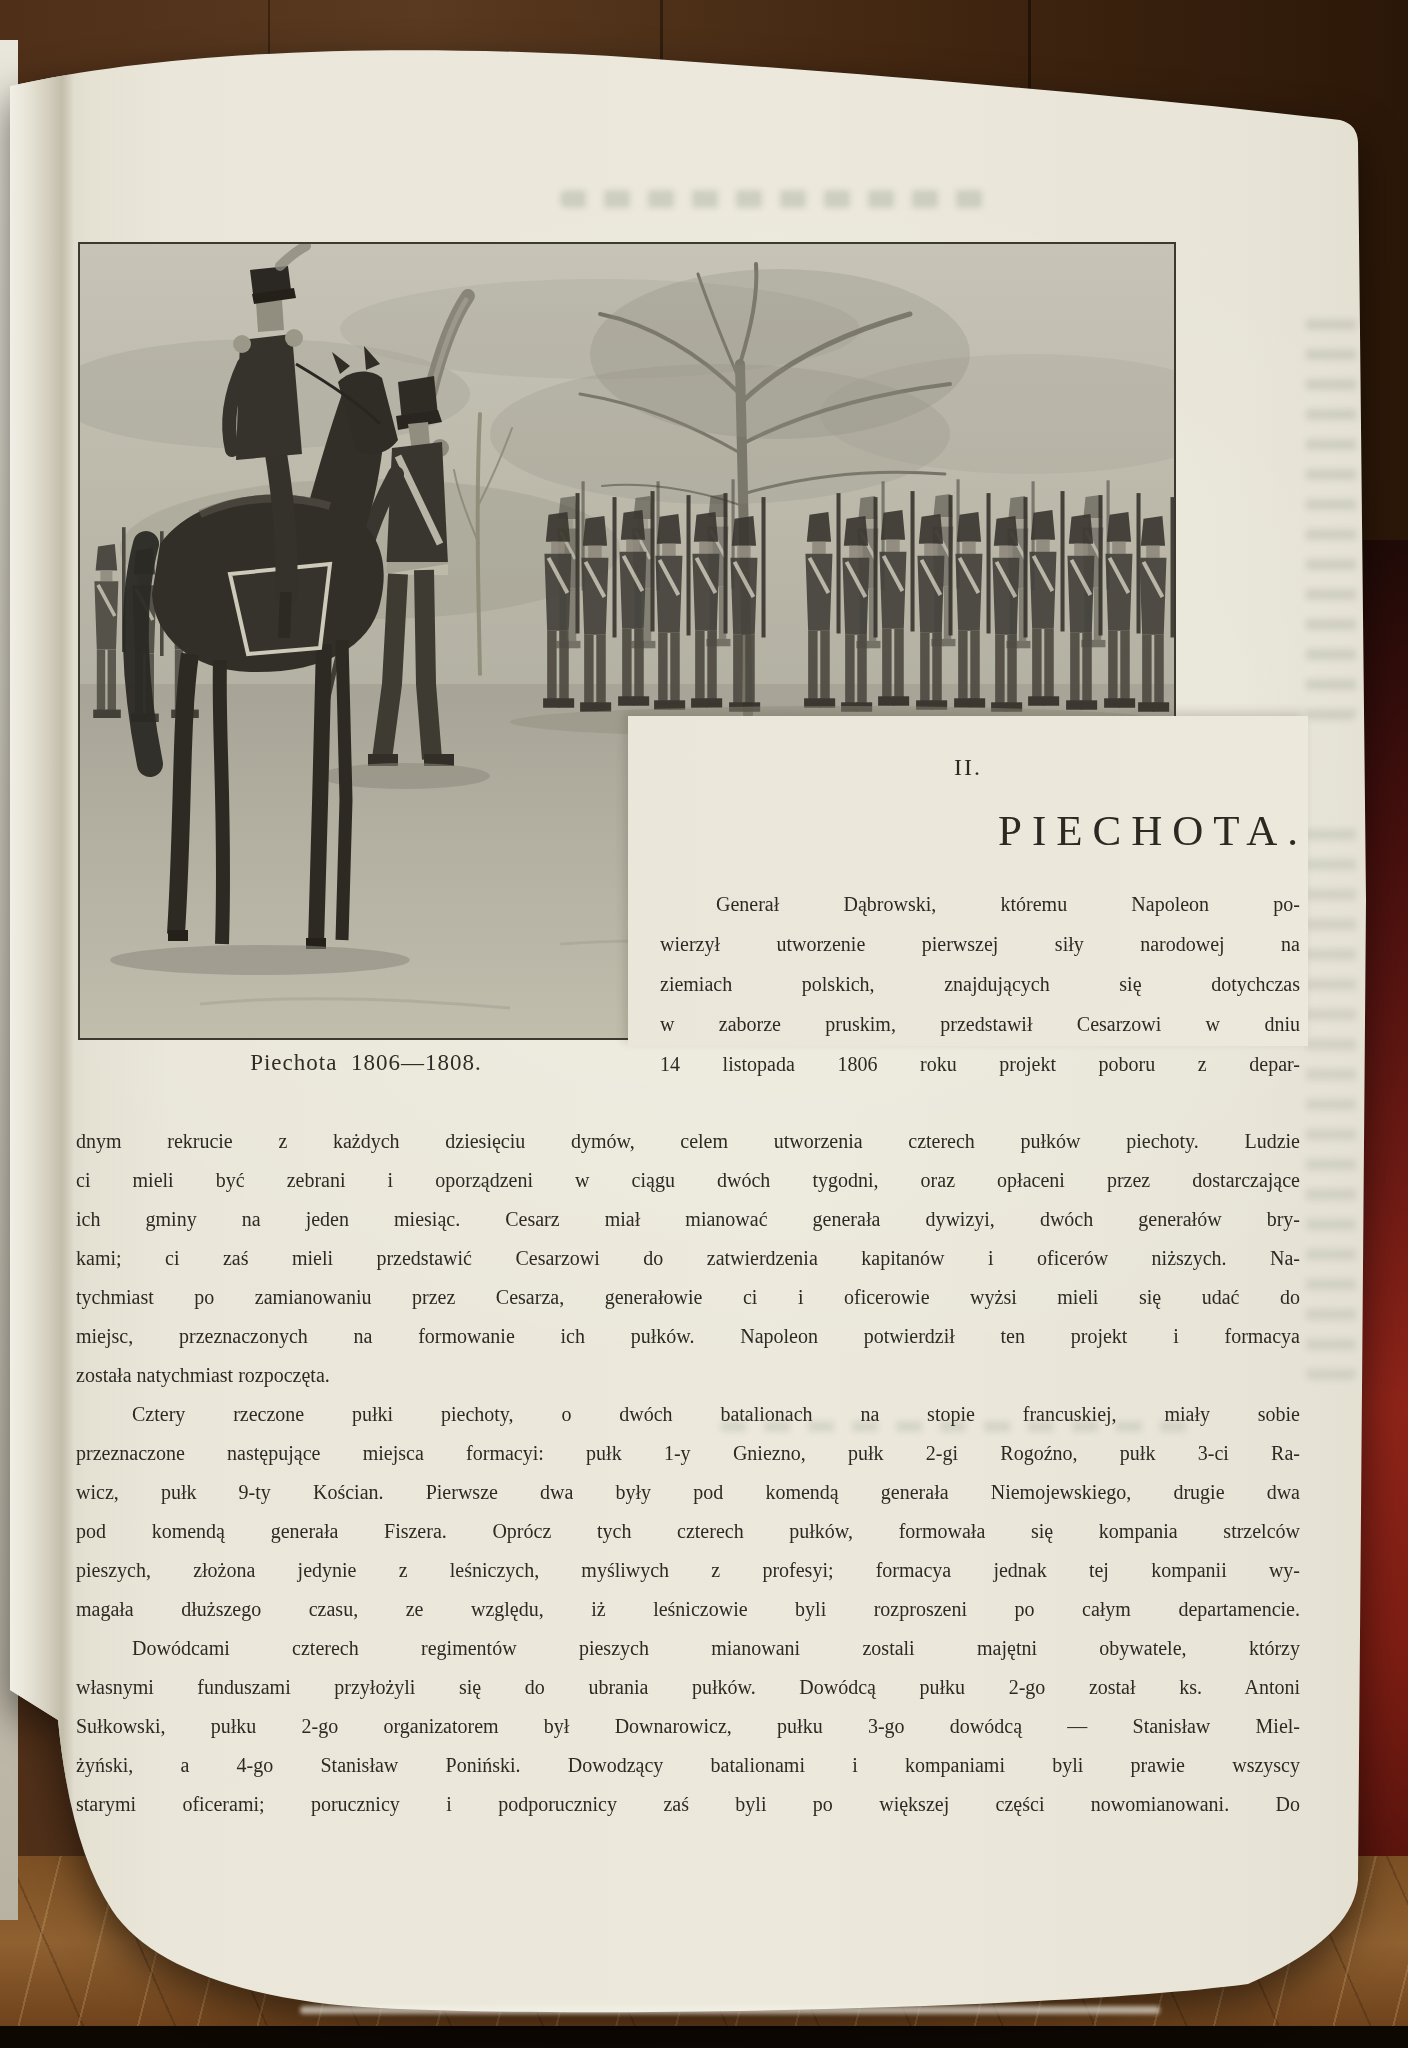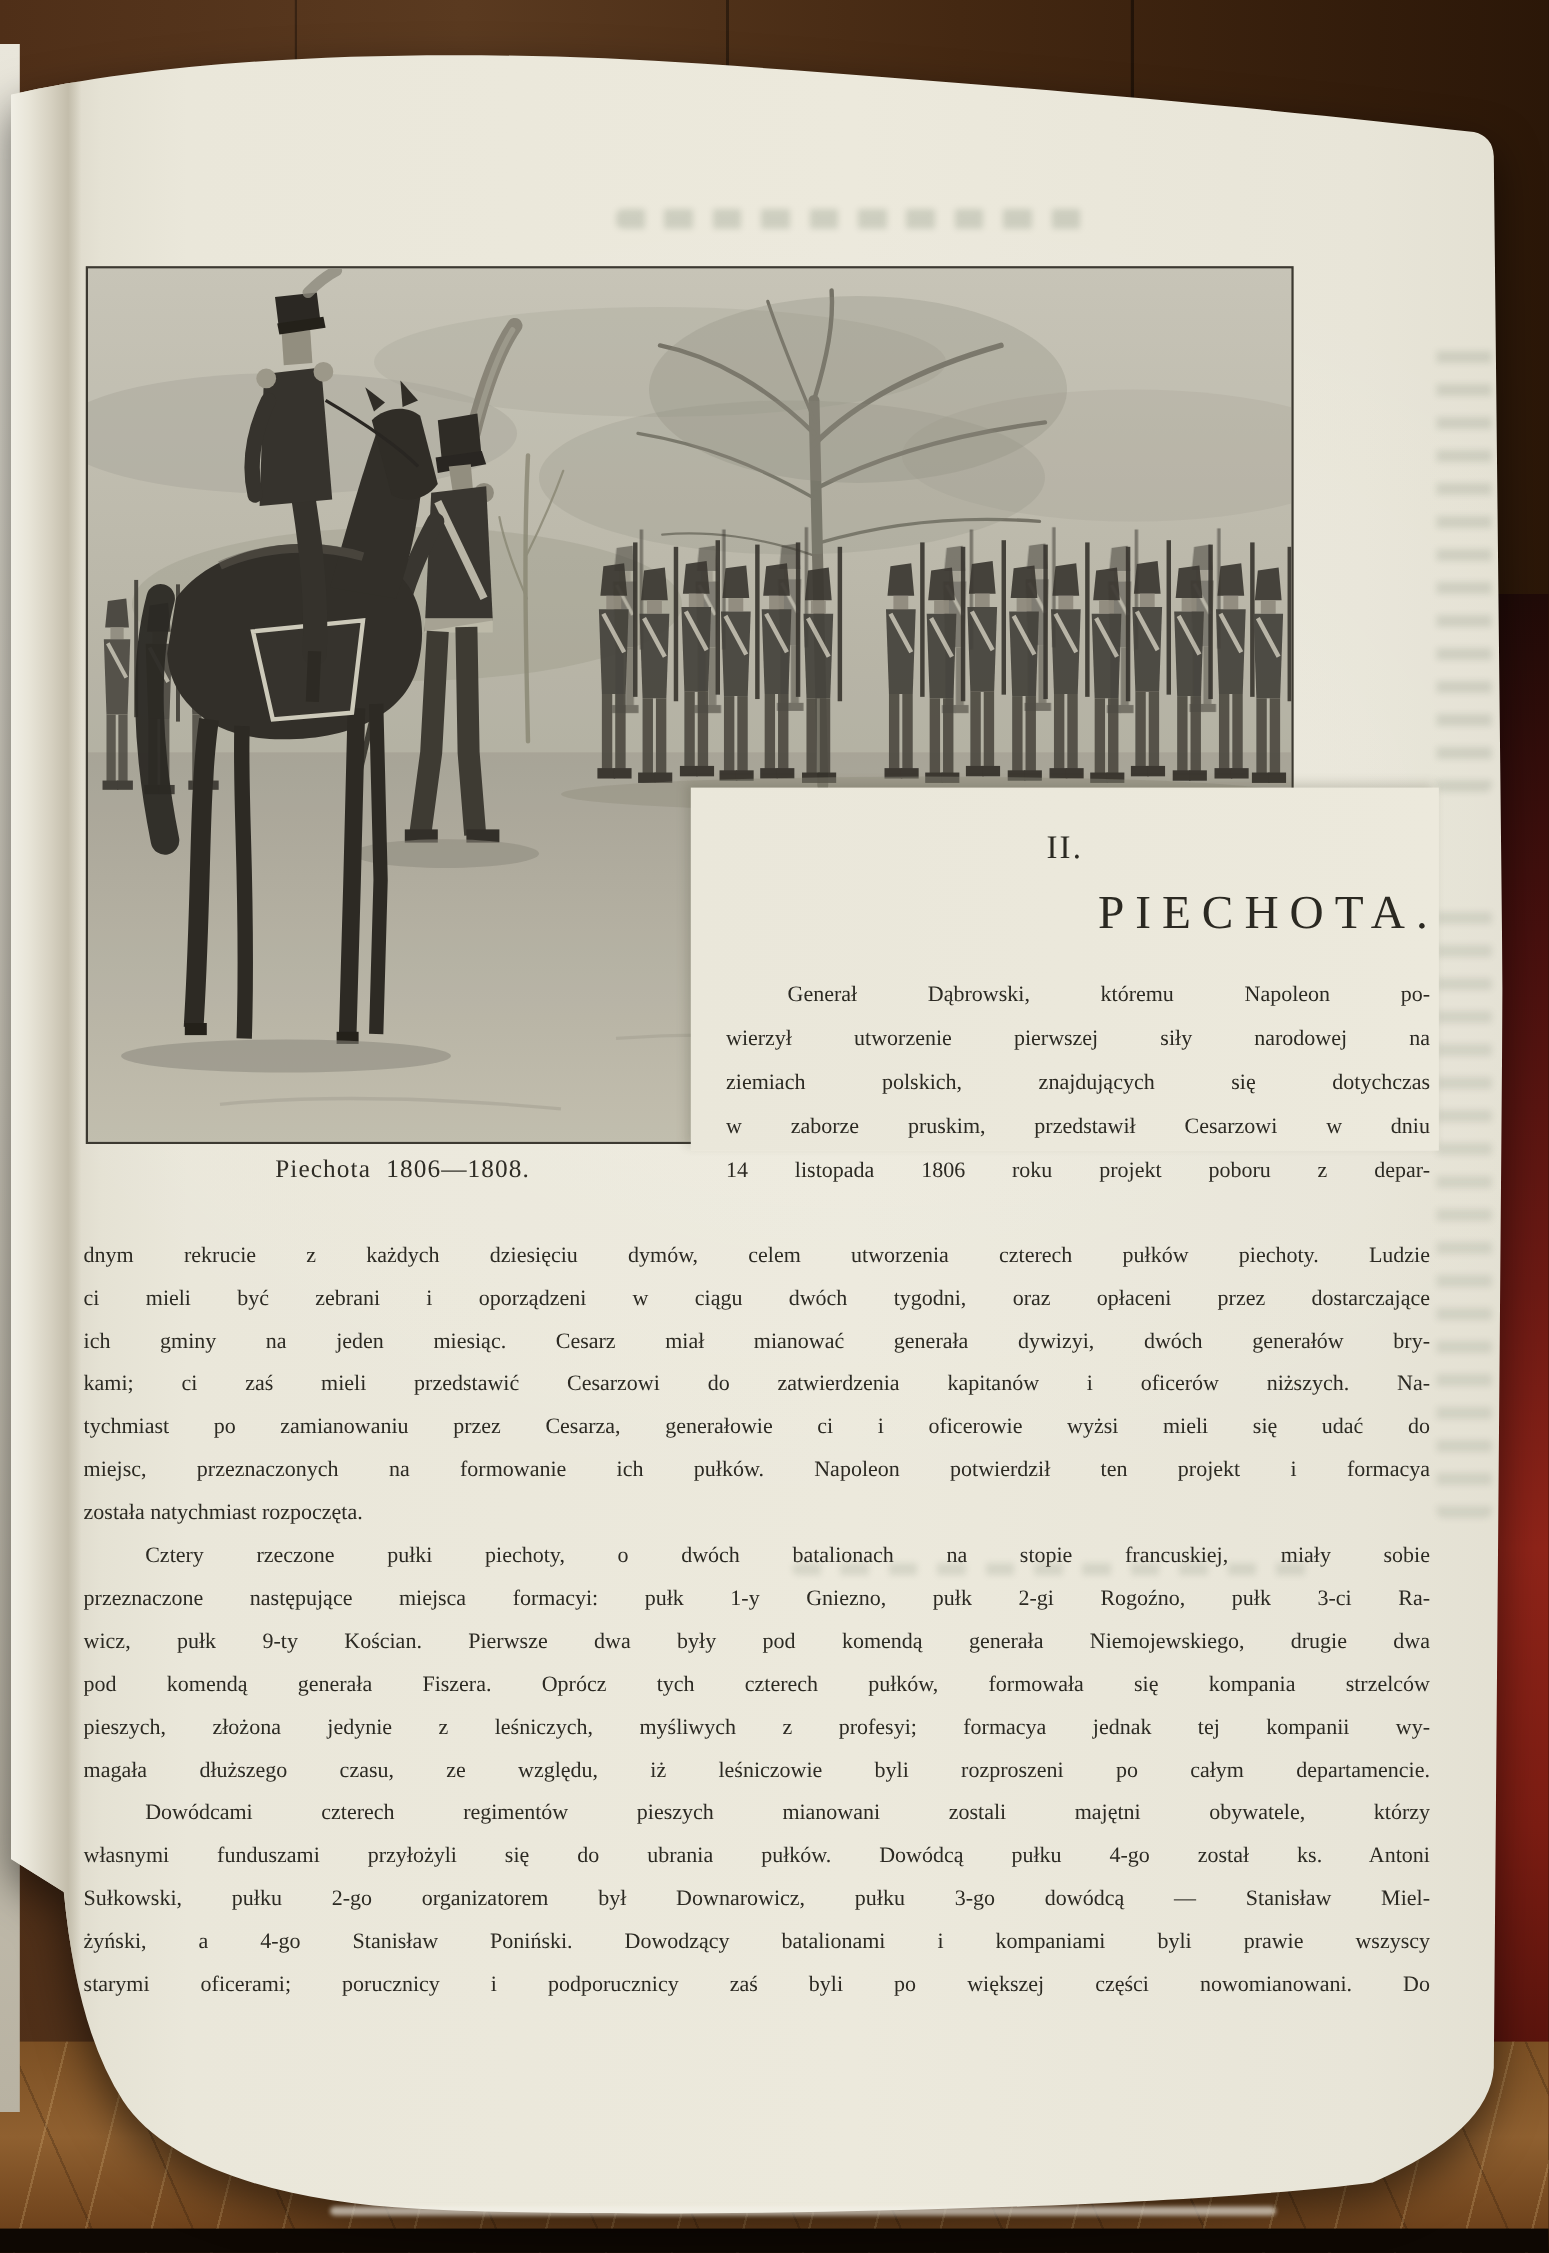--- a/index.html
+++ b/index.html
@@ -40,21 +40,21 @@
   .plate-frame{position:absolute;left:78px;top:242px;width:1094px;height:794px;
         border:2px solid #3c3931;box-sizing:content-box;background:#c2c0b2;overflow:hidden;}
   .plate-frame svg{display:block;width:100%;height:100%;}
 
   
   .white-box{position:absolute;left:628px;top:716px;width:680px;height:330px;
         background:linear-gradient(90deg,#eae7da,#ece9dc);
         box-shadow:-4px -4px 9px rgba(70,70,52,.20);}
 
   .chapter-number{position:absolute;left:628px;top:754px;width:680px;text-align:center;
-        font-size:30px;letter-spacing:2px;color:#2c2a23;}
+        font-size:24px;letter-spacing:2px;color:#2c2a23;}
   .chapter-title{position:absolute;left:628px;top:806px;width:680px;text-align:right;
         font-size:43px;letter-spacing:10px;color:#2b2922;}
 
   .caption{position:absolute;left:126px;top:1050px;width:480px;text-align:center;
         font-size:23px;letter-spacing:1px;word-spacing:7px;color:#2f2d26;}
 
   .intro-col{position:absolute;left:660px;top:884px;width:640px;color:#2c2a23;}
   .body-block{position:absolute;left:76px;top:1122px;width:1224px;color:#2c2a23;}
   .tline{font-size:20px;line-height:40px;height:40px;overflow:hidden;
         text-align:justify;text-align-last:justify;}
@@ -256,21 +256,21 @@
         <div class="tline">tychmiast po zamianowaniu przez Cesarza, generałowie ci i oficerowie wyżsi mieli się udać do</div>
         <div class="tline">miejsc, przeznaczonych na formowanie ich pułków. Napoleon potwierdził ten projekt i formacya</div>
         <div class="tline noj">została natychmiast rozpoczęta.</div>
         <div class="tline indent">Cztery rzeczone pułki piechoty, o dwóch batalionach na stopie francuskiej, miały sobie</div>
         <div class="tline">przeznaczone następujące miejsca formacyi: pułk 1-y Gniezno, pułk 2-gi Rogoźno, pułk 3-ci Ra-</div>
         <div class="tline">wicz, pułk 9-ty Kościan. Pierwsze dwa były pod komendą generała Niemojewskiego, drugie dwa</div>
         <div class="tline">pod komendą generała Fiszera. Oprócz tych czterech pułków, formowała się kompania strzelców</div>
         <div class="tline">pieszych, złożona jedynie z leśniczych, myśliwych z profesyi; formacya jednak tej kompanii wy-</div>
         <div class="tline">magała dłuższego czasu, ze względu, iż leśniczowie byli rozproszeni po całym departamencie.</div>
         <div class="tline indent">Dowódcami czterech regimentów pieszych mianowani zostali majętni obywatele, którzy</div>
-        <div class="tline">własnymi funduszami przyłożyli się do ubrania pułków. Dowódcą pułku 4-go został ks. Antoni</div>
+        <div class="tline">własnymi funduszami przyłożyli się do ubrania pułków. Dowódcą pułku 2-go został ks. Antoni</div>
         <div class="tline">Sułkowski, pułku 2-go organizatorem był Downarowicz, pułku 3-go dowódcą — Stanisław Miel-</div>
         <div class="tline">żyński, a 4-go Stanisław Poniński. Dowodzący batalionami i kompaniami byli prawie wszyscy</div>
         <div class="tline">starymi oficerami; porucznicy i podporucznicy zaś byli po większej części nowomianowani. Do</div>
       </div>
     </div>
   </div>
 
   <div class="under-sheen"></div>
 </div>
 

